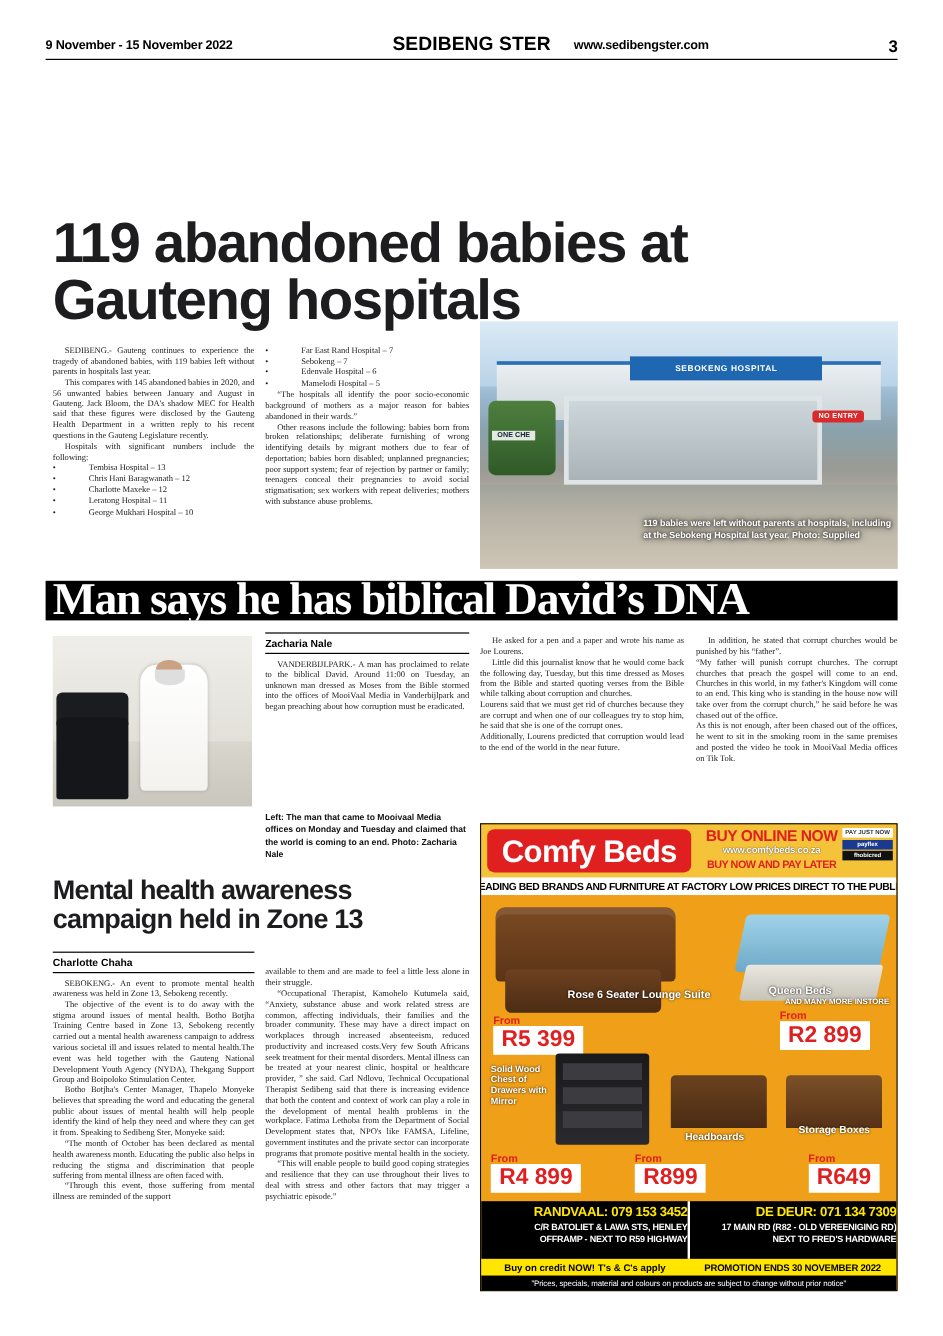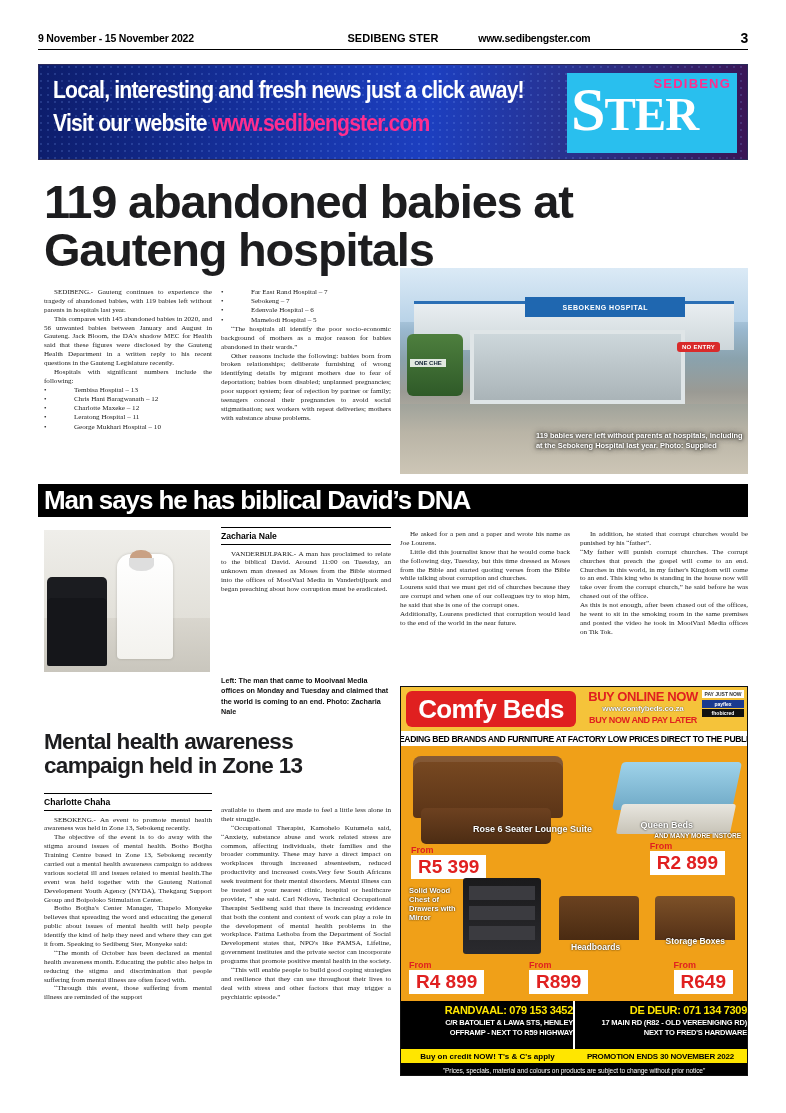--- a/index.html
+++ b/index.html
@@ -14,21 +14,21 @@
   
   .masthead {
     position:absolute; left:38px; top:26px; width:710px; height:24px;
     display:flex; align-items:center; justify-content:space-between;
     font-family:"Liberation Sans", sans-serif;
     font-weight:bold; font-size:10.5px; color:#000;
     border-bottom:1.6px solid #000;
     letter-spacing:-0.2px;
   }
   .mh-date { }
-  .mh-title { position:absolute; left:50%; transform:translateX(-50%); font-size:11px; letter-spacing:0.1px;}
+  .mh-title { position:absolute; left:50%; transform:translateX(-50%); font-size:16px; letter-spacing:0.1px;}
   .mh-web { position:absolute; left:62%; font-size:10.5px; }
   .mh-page { font-size:14px; font-weight:bold; }
 
   
   .banner {
     position:absolute; left:38px; top:64px; width:710px; height:96px;
     background: linear-gradient(95deg,#0d1d6b 0%, #15309c 30%, #1c3fc0 55%, #2a2f86 78%, #3a1555 100%);
     border:1px solid #2a2a5a;
     overflow:hidden;
   }
@@ -139,22 +139,22 @@
     font-family:"Liberation Sans", sans-serif; font-weight:bold;
     font-size:7.4px; line-height:1.45; color:#fff;
     text-shadow:0 0 3px rgba(0,0,0,.95), 0 0 6px rgba(0,0,0,.8);
     z-index:4;
   }
 
   
   .headline2 {
     position:absolute; left:38px; top:484px; width:710px; height:33px;
     background:#000; color:#fff;
-    font-family:Liberation Sans, sans-serif; font-weight:bold;
-    font-size:26px; line-height:33px; letter-spacing:-1.1px;
+    font-family:Liberation Serif, serif; font-weight:bold;
+    font-size:38px; line-height:33px; letter-spacing:-1.1px;
     padding-left:6px; overflow:hidden; white-space:nowrap;
   }
 
   
   .a2-photo {
     position:absolute; left:44px; top:530px; width:166px; height:142px;
     background:linear-gradient(#dcdcd6 0%, #e7e5df 40%, #d4d2cb 100%);
     overflow:hidden;
   }
   .a2p-wall { position:absolute; left:0; top:0; width:100%; height:62%; background:linear-gradient(#efeeea,#e2e0d9); }
@@ -356,30 +356,20 @@
 
 <div class="page">
 
   <div class="masthead">
     <span class="mh-date">9 November - 15 November 2022</span>
     <span class="mh-title">SEDIBENG STER</span>
     <span class="mh-web">www.sedibengster.com</span>
     <span class="mh-page">3</span>
   </div>
 
-  <div class="banner">
-    <div class="banner-text">
-      <div class="banner-line1">Local, interesting and fresh news just a click away!</div>
-      <div class="banner-line2"><span>Visit our website </span><span class="banner-url">www.sedibengster.com</span></div>
-    </div>
-    <div class="banner-logo">
-      <span class="bl-sedibeng">SEDIBENG</span>
-      <span class="bl-star"><span>S</span><span class="ter">TER</span></span>
-    </div>
-  </div>
 
   <h1 class="headline1">
     <span>119 abandoned babies at</span>
     <span class="l2">Gauteng hospitals</span>
   </h1>
 
   <div class="photo1">
     <div class="p1-sky"></div>
     <div class="p1-building"></div>
     <div class="p1-signboard">SEBOKENG  HOSPITAL</div>

